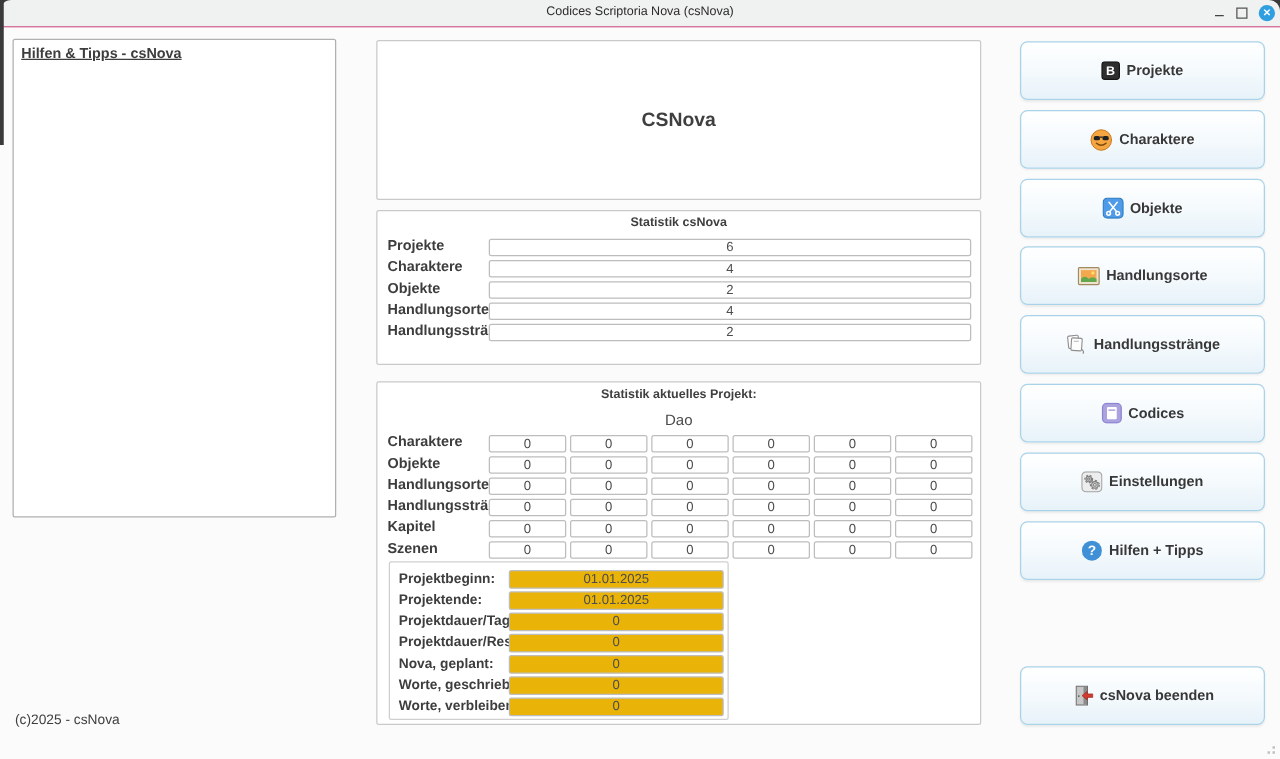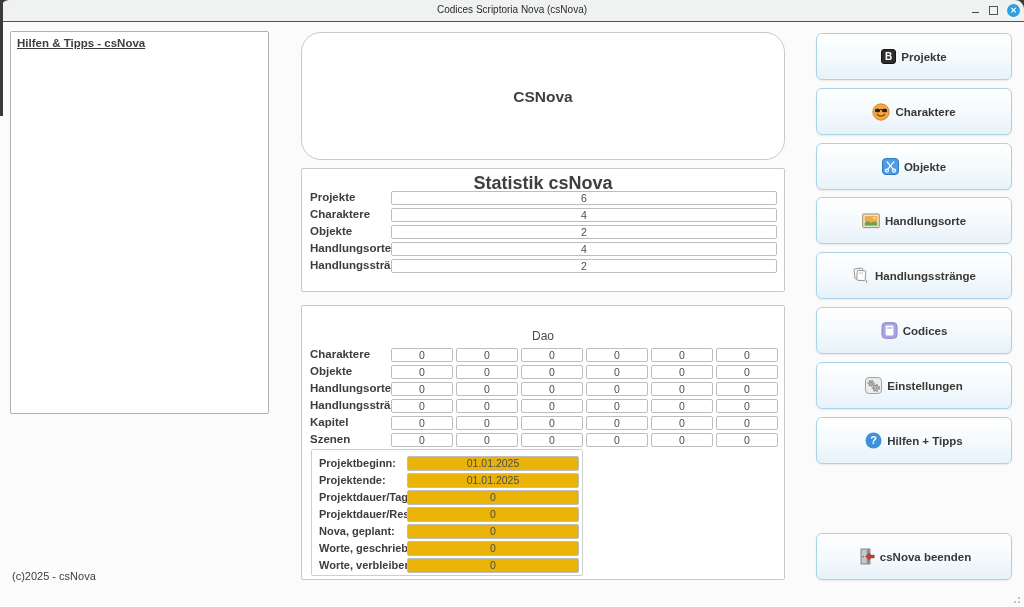--- a/index.html
+++ b/index.html
@@ -48,30 +48,30 @@
   }
   .copyright{
     position:absolute;left:12px;top:570px;font-size:11px;color:#3d3d3d;
   }
 
   
   .cbox{
     position:absolute;left:301px;width:484px;background:#fff;
     border:1px solid #c9c9c9;border-radius:2px;box-sizing:border-box;
   }
-  .box-title-panel{top:32px;height:128px;border-radius:20px;}
+  .box-title-panel{top:32px;height:128px;}
   .app-title{
     position:absolute;left:0;right:0;top:55px;text-align:center;
     font-size:15.5px;font-weight:bold;color:#3f3f3f;
   }
   .box-stats-global{top:168px;height:124px;}
   .box-stats-project{top:305px;height:275px;}
   .cbox-title{
     position:absolute;left:0;right:0;top:4px;text-align:center;
-    font-size:18px;font-weight:bold;color:#3f3f3f;
+    font-size:10px;font-weight:bold;color:#3f3f3f;
   }
   .project-name{
     position:absolute;left:0;right:0;top:23px;text-align:center;
     font-size:12px;color:#4a4a4a;
   }
   .grow,.prow{position:absolute;left:0;right:0;height:14px;}
   .glabel,.plabel{
     position:absolute;left:8px;top:0;font-size:11.5px;font-weight:600;color:#3d3d3d;line-height:13px;white-space:nowrap;
   }
   .gfield{
@@ -154,20 +154,21 @@
     <span class="glabel">Handlungsorte</span>
     <div class="gfield">4</div>
   </div>
   <div class="grow" style="top:90px">
     <span class="glabel">Handlungsstränge</span>
     <div class="gfield">2</div>
   </div>
 </div>
 
 <div class="cbox box-stats-project">
+  <div class="cbox-title">Statistik aktuelles Projekt:</div>
   <div class="project-name">Dao</div>
 
   <div class="prow" style="top:42px">
     <span class="plabel">Charaktere</span>
     <div class="pcell" style="left:89px">0</div>
     <div class="pcell" style="left:154px">0</div>
     <div class="pcell" style="left:219px">0</div>
     <div class="pcell" style="left:284px">0</div>
     <div class="pcell" style="left:349px">0</div>
     <div class="pcell" style="left:414px">0</div>

